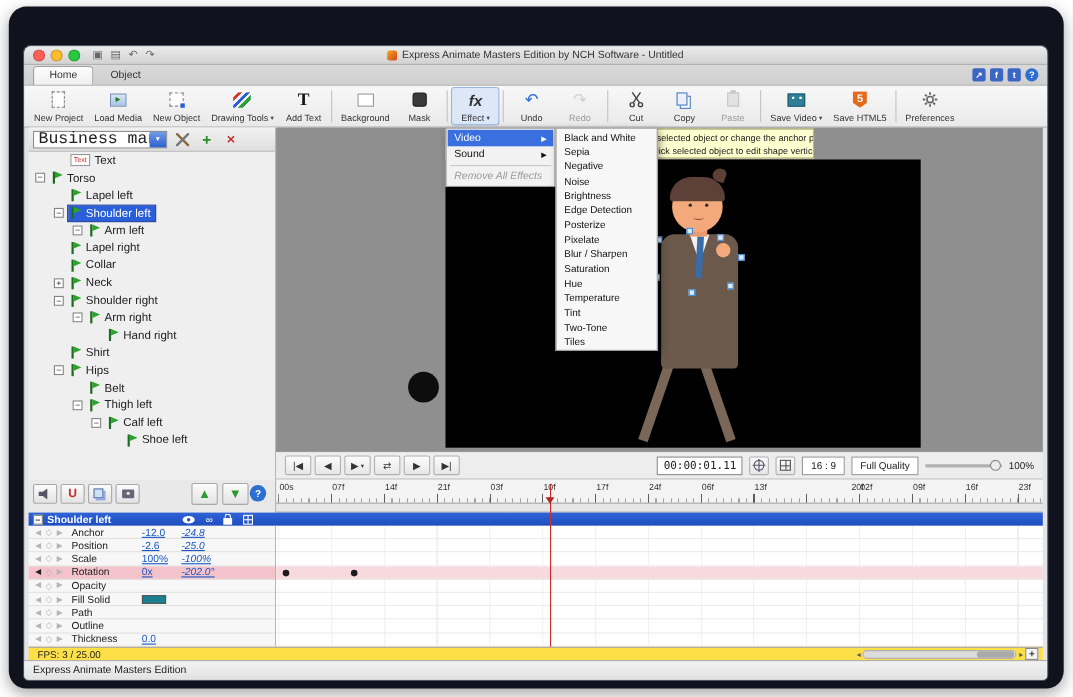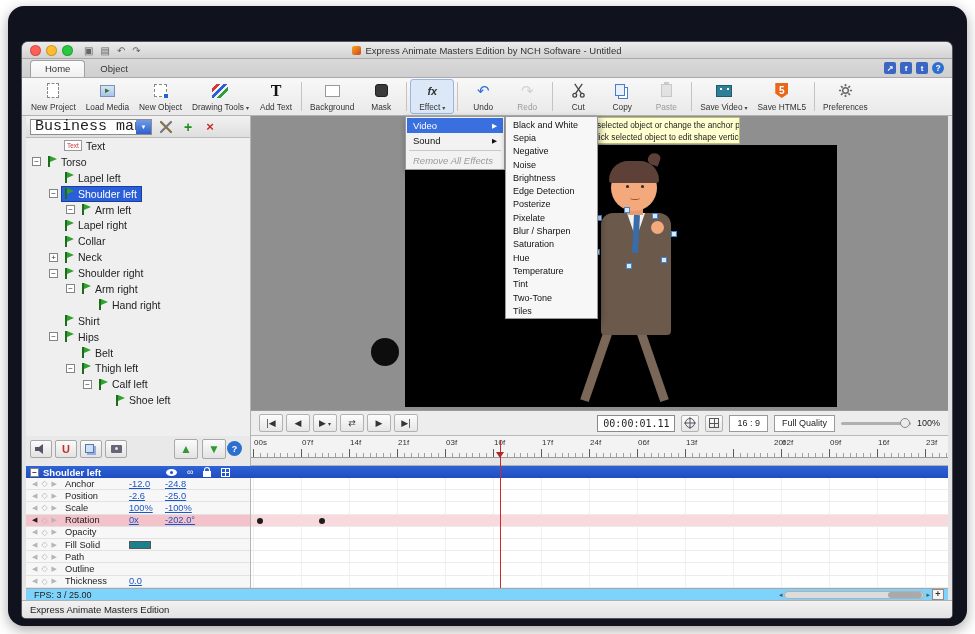--- a/index.html
+++ b/index.html
@@ -61,21 +61,21 @@
   .i-new-project{width:12px;height:15px;border:1px dashed #888;background:#fff}
   .i-load-media{width:15px;height:12px;border:1px solid #7a90b8;background:linear-gradient(#d7e4f6,#a8c4e8);position:relative}
   .i-load-media::after{content:"▸";position:absolute;left:4px;top:-1px;font-size:9px;color:#1c7a1c}
   .i-new-object{width:13px;height:13px;border:1px dashed #888;background:#fff;position:relative}
   .i-new-object::after{content:"";position:absolute;right:-2px;bottom:-2px;width:4px;height:4px;background:#2b5fd9}
   .i-drawing-tools{width:16px;height:14px;background:
     linear-gradient(135deg,transparent 0 3px,#d23b2f 3px 6px,transparent 6px 8px,#2b5fd9 8px 11px,transparent 11px 13px,#2e9e3a 13px 16px,transparent 16px)}
   .i-add-text{font-family:"Liberation Serif",serif;font-size:16px;font-weight:bold;color:#111;line-height:14px}
   .i-background{width:15px;height:12px;background:#fff;border:1px solid #999}
   .i-mask{width:13px;height:13px;background:#3a3a3a;border:1px solid #202020;border-radius:3px}
-  .i-effect{font-style:italic;font-weight:bold;font-size:11px;color:#333}
+  .i-effect{font-style:italic;font-weight:bold;font-size:14px;color:#333}
   .i-undo{font-size:15px;color:#2b6fd6;line-height:14px}
   .i-redo{font-size:15px;color:#a8a8a8;line-height:14px}
   .i-copy{width:10px;height:12px;border:1px solid #4a7dc9;background:#eaf1fb;box-shadow:3px 3px 0 -1px #fff,3px 3px 0 0 #4a7dc9;margin:-2px 3px 0 -2px}
   .i-paste{width:11px;height:13px;background:#cfcfcf;border:1px solid #949494;position:relative}
   .i-paste::before{content:"";position:absolute;top:-3px;left:2px;width:5px;height:3px;background:#949494}
   .i-save-video{width:16px;height:12px;border:1px solid #1d5c6e;background:
     radial-gradient(circle at 4px 3px,#fff 1.2px,transparent 1.4px),
     radial-gradient(circle at 11px 3px,#fff 1.2px,transparent 1.4px),#2f7f96}
   .i-save-html5{width:13px;height:15px;background:#e8681a;color:#fff;font-weight:bold;font-size:10px;
     display:flex;align-items:center;justify-content:center;clip-path:polygon(0 0,100% 0,100% 70%,50% 100%,0 70%)}
@@ -235,36 +235,36 @@
   #rows-left { position:absolute; left:4px; top:436px; width:225px; height:110px;
     background:#f7f7f7; border-right:1px solid #b5b5b5; }
   .lrow { height:12.2px; display:flex; align-items:center; border-bottom:1px solid #e2e2e2;
     font-size:9.3px; padding-left:6px; }
   .lrow.hl { background:#f4c2ca; }
   .knav { display:flex; align-items:center; gap:4px; margin-right:8px; color:#b5b5b5; font-size:7px; }
   .lrow.hl .knav .ka:first-child { color:#222; }
   .kd { font-size:8px; }
   .plabel { width:64px; color:#222; }
   .val { color:#1a56c4; text-decoration:underline; font-size:9.3px; }
-  .v1 { width:36px; } .v2 { width:44px; }
+  .v1 { width:36px; } .v2 { width:44px;font-style:italic; }
   .swatch { width:22px; height:8px; border:1px solid #555; display:inline-block; }
 
   #track-area { position:absolute; left:229px; top:436px; width:697px; height:110px; background:#fff;
     background-image:repeating-linear-gradient(to right, rgba(0,0,0,.06) 0 1px, transparent 1px 48px);
     background-position:2px 0; }
   .trow { height:12.2px; border-bottom:1px solid #ececec; position:relative; }
   .trow.hl { background:#f8d9de; }
   .kf { position:absolute; top:3px; width:6px; height:6px; border-radius:50%; background:#1c1c1c; }
 
   #playhead { position:absolute; top:398px; width:1px; height:148px; background:#cc2b2b; z-index:8; }
   #playhead::before { content:""; position:absolute; left:-3.5px; top:12px;
     border-left:4px solid transparent; border-right:4px solid transparent; border-top:6px solid #b32424; }
 
   .bottom-bar { position:absolute; left:4px; top:546px; width:922px; height:12px;
-    background:#7dd3fc; border-top:1px solid #a8a8a8; display:flex; align-items:center; font-size:9px; }
+    background:#fde047; border-top:1px solid #a8a8a8; display:flex; align-items:center; font-size:9px; }
   .fps-label { padding-left:8px; color:#222; width:225px; }
   .sb-right { margin-left:auto; display:flex; align-items:center; gap:2px; padding-right:4px; }
   .sb-arrow { font-size:7px; color:#555; }
   .sb-track { width:140px; height:8px; background:#dcdcdc; border:1px solid #b0b0b0; border-radius:4px; position:relative; }
   .sb-thumb { position:absolute; right:1px; top:0; width:34px; height:6px; background:#aaa; border-radius:3px; }
   .plus-btn { width:12px; height:11px; border:1px solid #8a8a8a; background:#f4f4f4;
     font-size:9px; line-height:9px; text-align:center; font-weight:bold; color:#333; }
 
   .statusbar { position:absolute; left:0; top:558px; width:100%; height:18px;
     background:linear-gradient(#f2f2f2,#e2e2e2); border-top:1px solid #b0b0b0;

